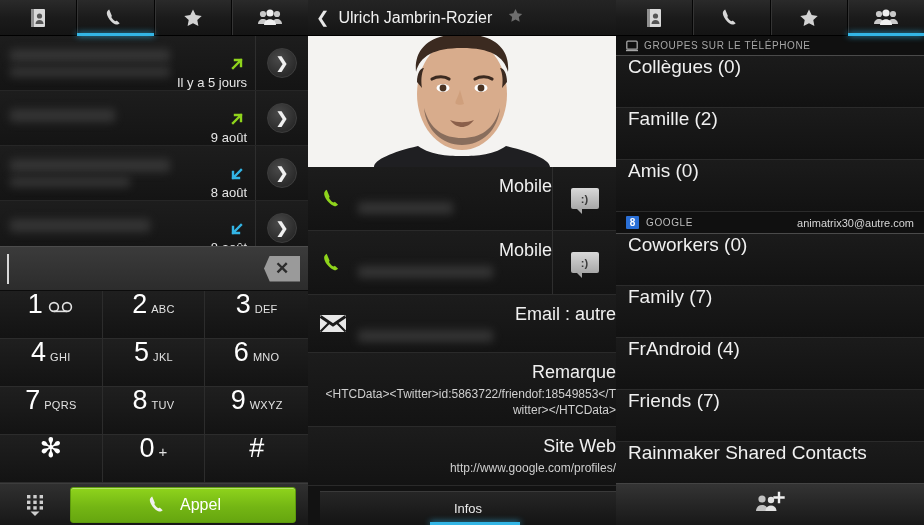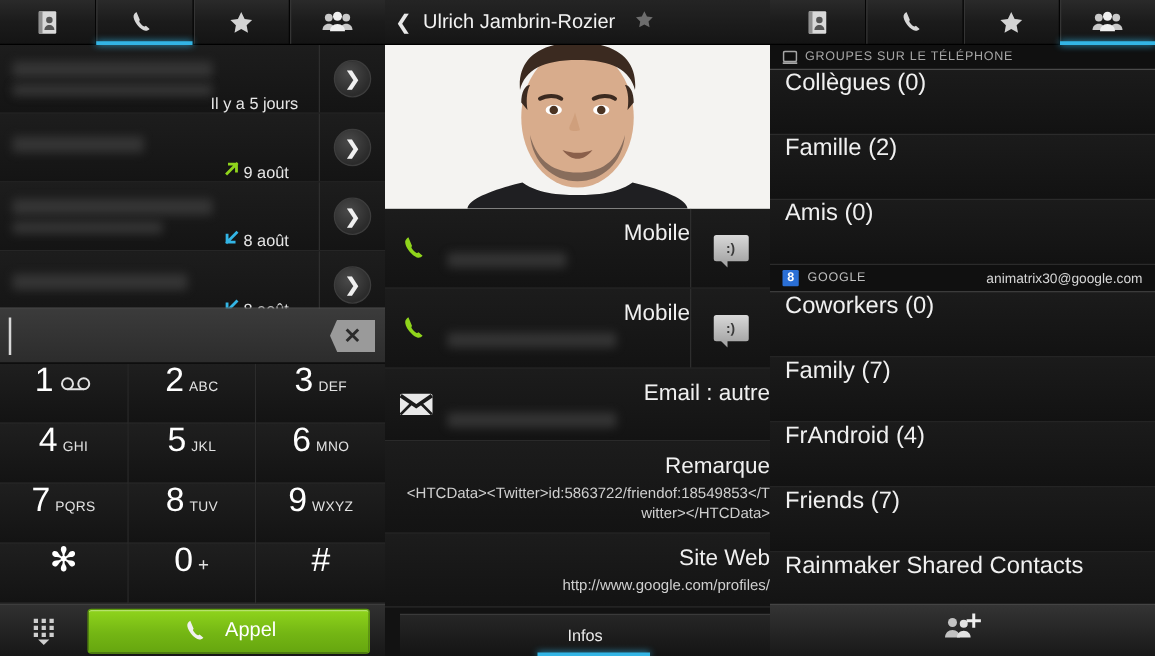--- a/index.html
+++ b/index.html
@@ -52,23 +52,23 @@
   }
   .redact {
     background: #3a3a3a; border-radius: 2px;
     filter: blur(4px); opacity: .85;
   }
   .redact.l1 { height: 13px; width: 175px; margin-bottom: 5px; }
   .redact.l2 { height: 10px; width: 120px; }
   .redact.w2 { width: 105px; }
   .redact.w3 { width: 160px; }
   .log-meta {
-    width: 80px; display: flex; flex-direction: row;
-    align-items: flex-end; justify-content: center;
-    padding-right: 24px; border-right: 1px solid #2e2e2e;
+    width: 80px; display: flex; flex-direction: column;
+    align-items: flex-end; justify-content: flex-end;
+    padding-right: 8px; border-right: 1px solid #2e2e2e;
   }
   .log-date { color: #e6e6e6; font-size: 13px; margin-top: 1px; white-space: nowrap; }
   .log-go { width: 52px; display: flex; align-items: center; justify-content: center; }
   .chev {
     width: 30px; height: 30px; border-radius: 50%;
     background: radial-gradient(circle at 40% 35%,#4a4a4a,#2b2b2b 70%);
     border: 1px solid #3d3d3d;
     display: flex; align-items: center; justify-content: center;
     color: #f0f0f0; font-size: 15px; font-weight: bold;
   }
@@ -553,21 +553,21 @@
       <div class="grp-row">
         <span>Famille (2)</span>
       </div>
       <div class="grp-row">
         <span>Amis (0)</span>
       </div>
 
       <div class="acct-row">
         <span class="g-badge">8</span>
         <span class="nm">GOOGLE</span>
-        <span class="em">animatrix30@google.com</span>
+        <span class="em">animatrix30@autre.com</span>
       </div>
 
       <div class="grp-row">
         <span>Coworkers (0)</span>
       </div>
       <div class="grp-row">
         <span>Family (7)</span>
       </div>
       <div class="grp-row">
         <span>FrAndroid (4)</span>

